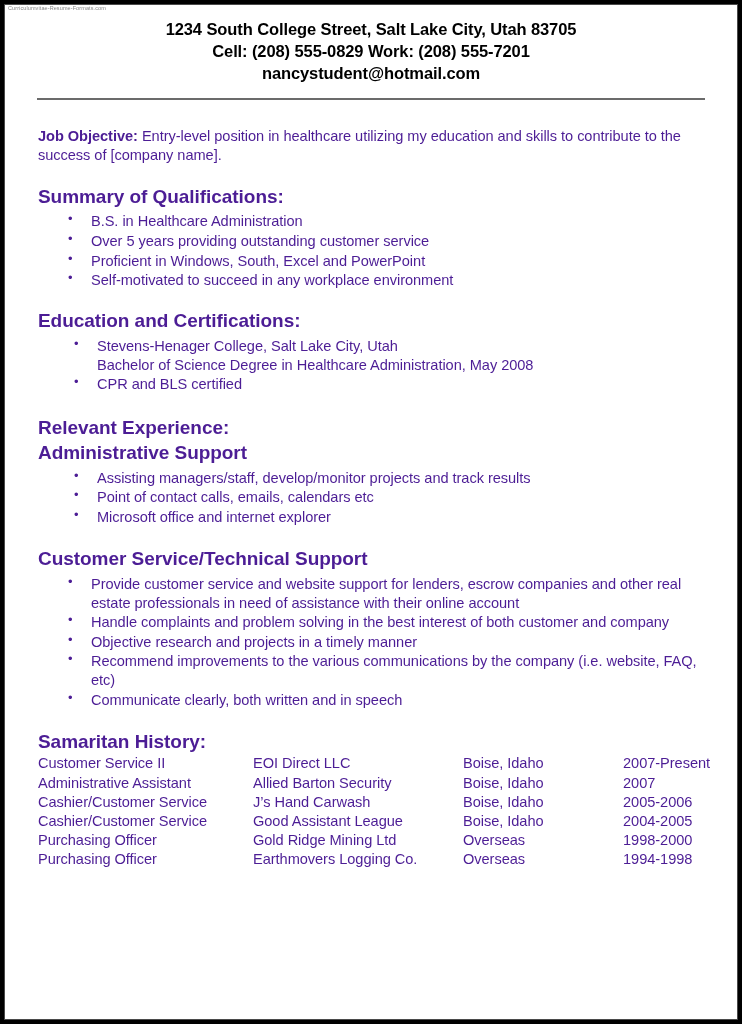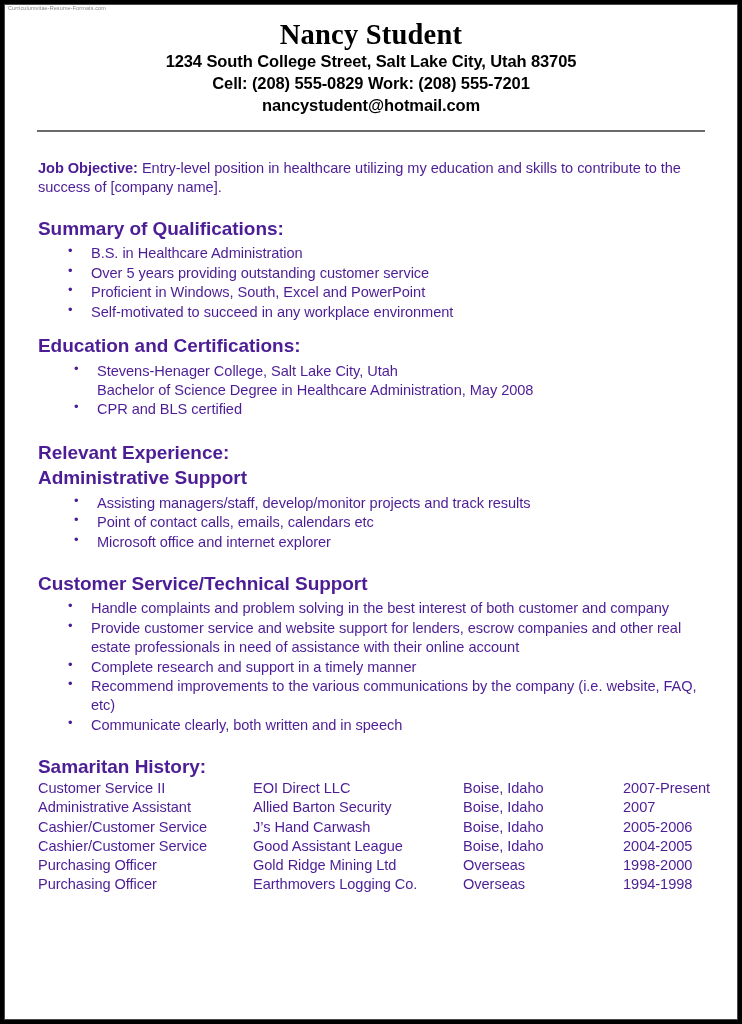--- a/index.html
+++ b/index.html
@@ -93,21 +93,21 @@
 
   .head {
     font-size: 19px;
     font-weight: bold;
     line-height: 1.30;
     letter-spacing: -0.05px;
     margin: 0 0 0 5px;
   }
   .head.gap-lg { margin-top: 22px; }
   .head.gap-md { margin-top: 20px; }
-  .head.gap-sm { margin-top: 12px; }
+  .head.gap-sm { margin-top: 19px; }
   .head.tight { margin-top: 0; }
 
   ul.bl {
     list-style: none;
     margin: 3px 0 0 0;
     padding: 0;
   }
   ul.bl.ind1 { padding-left: 35px; }   
   ul.bl.ind2 { padding-left: 41px; }   
   ul.bl.ind3 { padding-left: 35px; }   
@@ -155,21 +155,20 @@
 </head>
 <body>
 
 <div id="page">
 
   <div id="watermark">Curriculumvitae-Resume-Formats.com</div>
 
   <div id="sheet">
 
     <div class="hdr">
-      <div class="hdr-name">Nancy Student</div>
       <div class="hdr-line">1234 South College Street, Salt Lake City, Utah 83705</div>
       <div class="hdr-line">Cell: (208) 555-0829 Work: (208) 555-7201</div>
       <div class="hdr-line">nancystudent@hotmail.com</div>
       <div class="rule"></div>
     </div>
 
     <div id="body-area">
 
       <div class="sec">
         <p class="para"><b>Job Objective:</b><span> Entry-level position in healthcare utilizing my education and skills to contribute to the success of [company name].</span></p>
@@ -200,23 +199,23 @@
         <div class="head gap-lg">Relevant Experience:</div>
         <div class="head tight">Administrative Support</div>
         <ul class="bl ind2">
           <li>Assisting managers/staff, develop/monitor projects and track results</li>
           <li>Point of contact calls, emails, calendars etc</li>
           <li>Microsoft office and internet explorer</li>
         </ul>
 
         <div class="head gap-md">Customer Service/Technical Support</div>
         <ul class="bl ind3 wide">
+          <li>Provide customer service and website support for lenders, escrow companies and other real estate professionals in need of assistance with their online account</li>
           <li>Handle complaints and problem solving in the best interest of both customer and company</li>
-          <li>Provide customer service and website support for lenders, escrow companies and other real estate professionals in need of assistance with their online account</li>
-          <li>Complete research and support in a timely manner</li>
+          <li>Objective research and projects in a timely manner</li>
           <li>Recommend improvements to the various communications by the company (i.e. website, FAQ, etc)</li>
           <li>Communicate clearly, both written and in speech</li>
         </ul>
       </div>
 
       <div class="sec">
         <div class="head gap-md">Samaritan History:</div>
         <table class="emp">
           <tbody>
             <tr>

